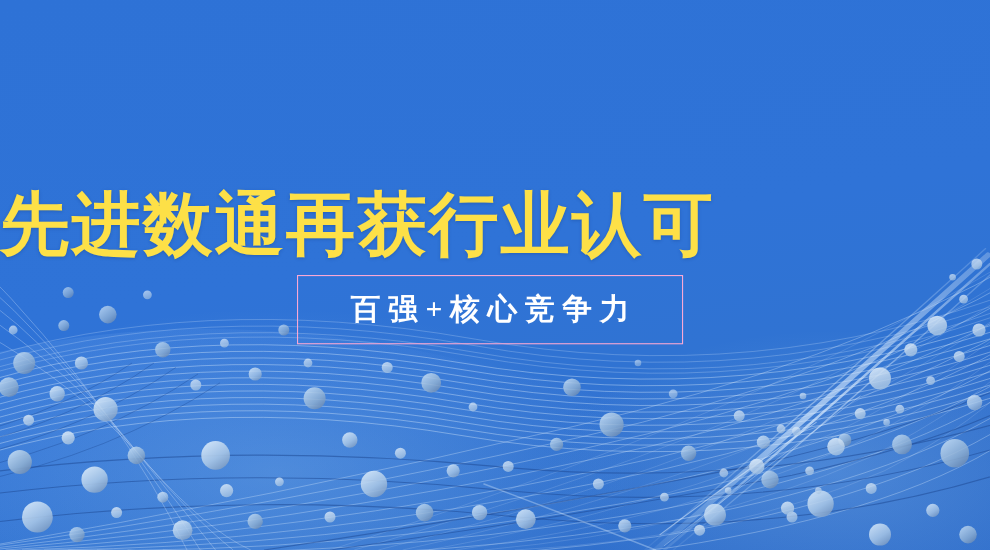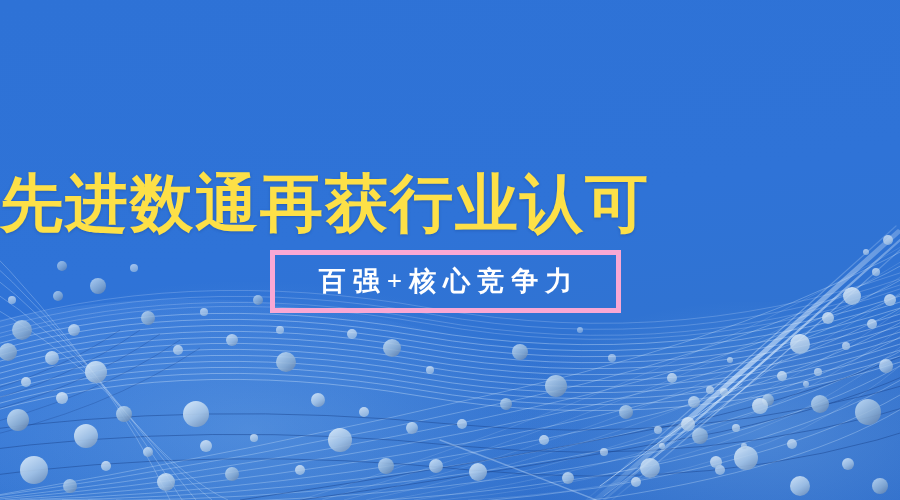--- a/index.html
+++ b/index.html
@@ -46,21 +46,21 @@
     white-space: nowrap;
     text-shadow: 0 1px 3px rgba(10,40,100,0.25);
     margin-top: 40px;
   }
   #subtitle-box {
     position: absolute;
     left: 270px;
     top: 250px;
     width: 351px;
     height: 63px;
-    border: 5px solid #f9a8d4;
+    border: 1px solid #f9a8d4;
     box-sizing: border-box;
     display: flex;
     align-items: center;
     justify-content: center;
   }
   #subtitle-text {
     color: #FFFFFF;
     font-family: "Liberation Serif", "DejaVu Serif", serif;
     font-weight: 700;
     font-size: 27px;

